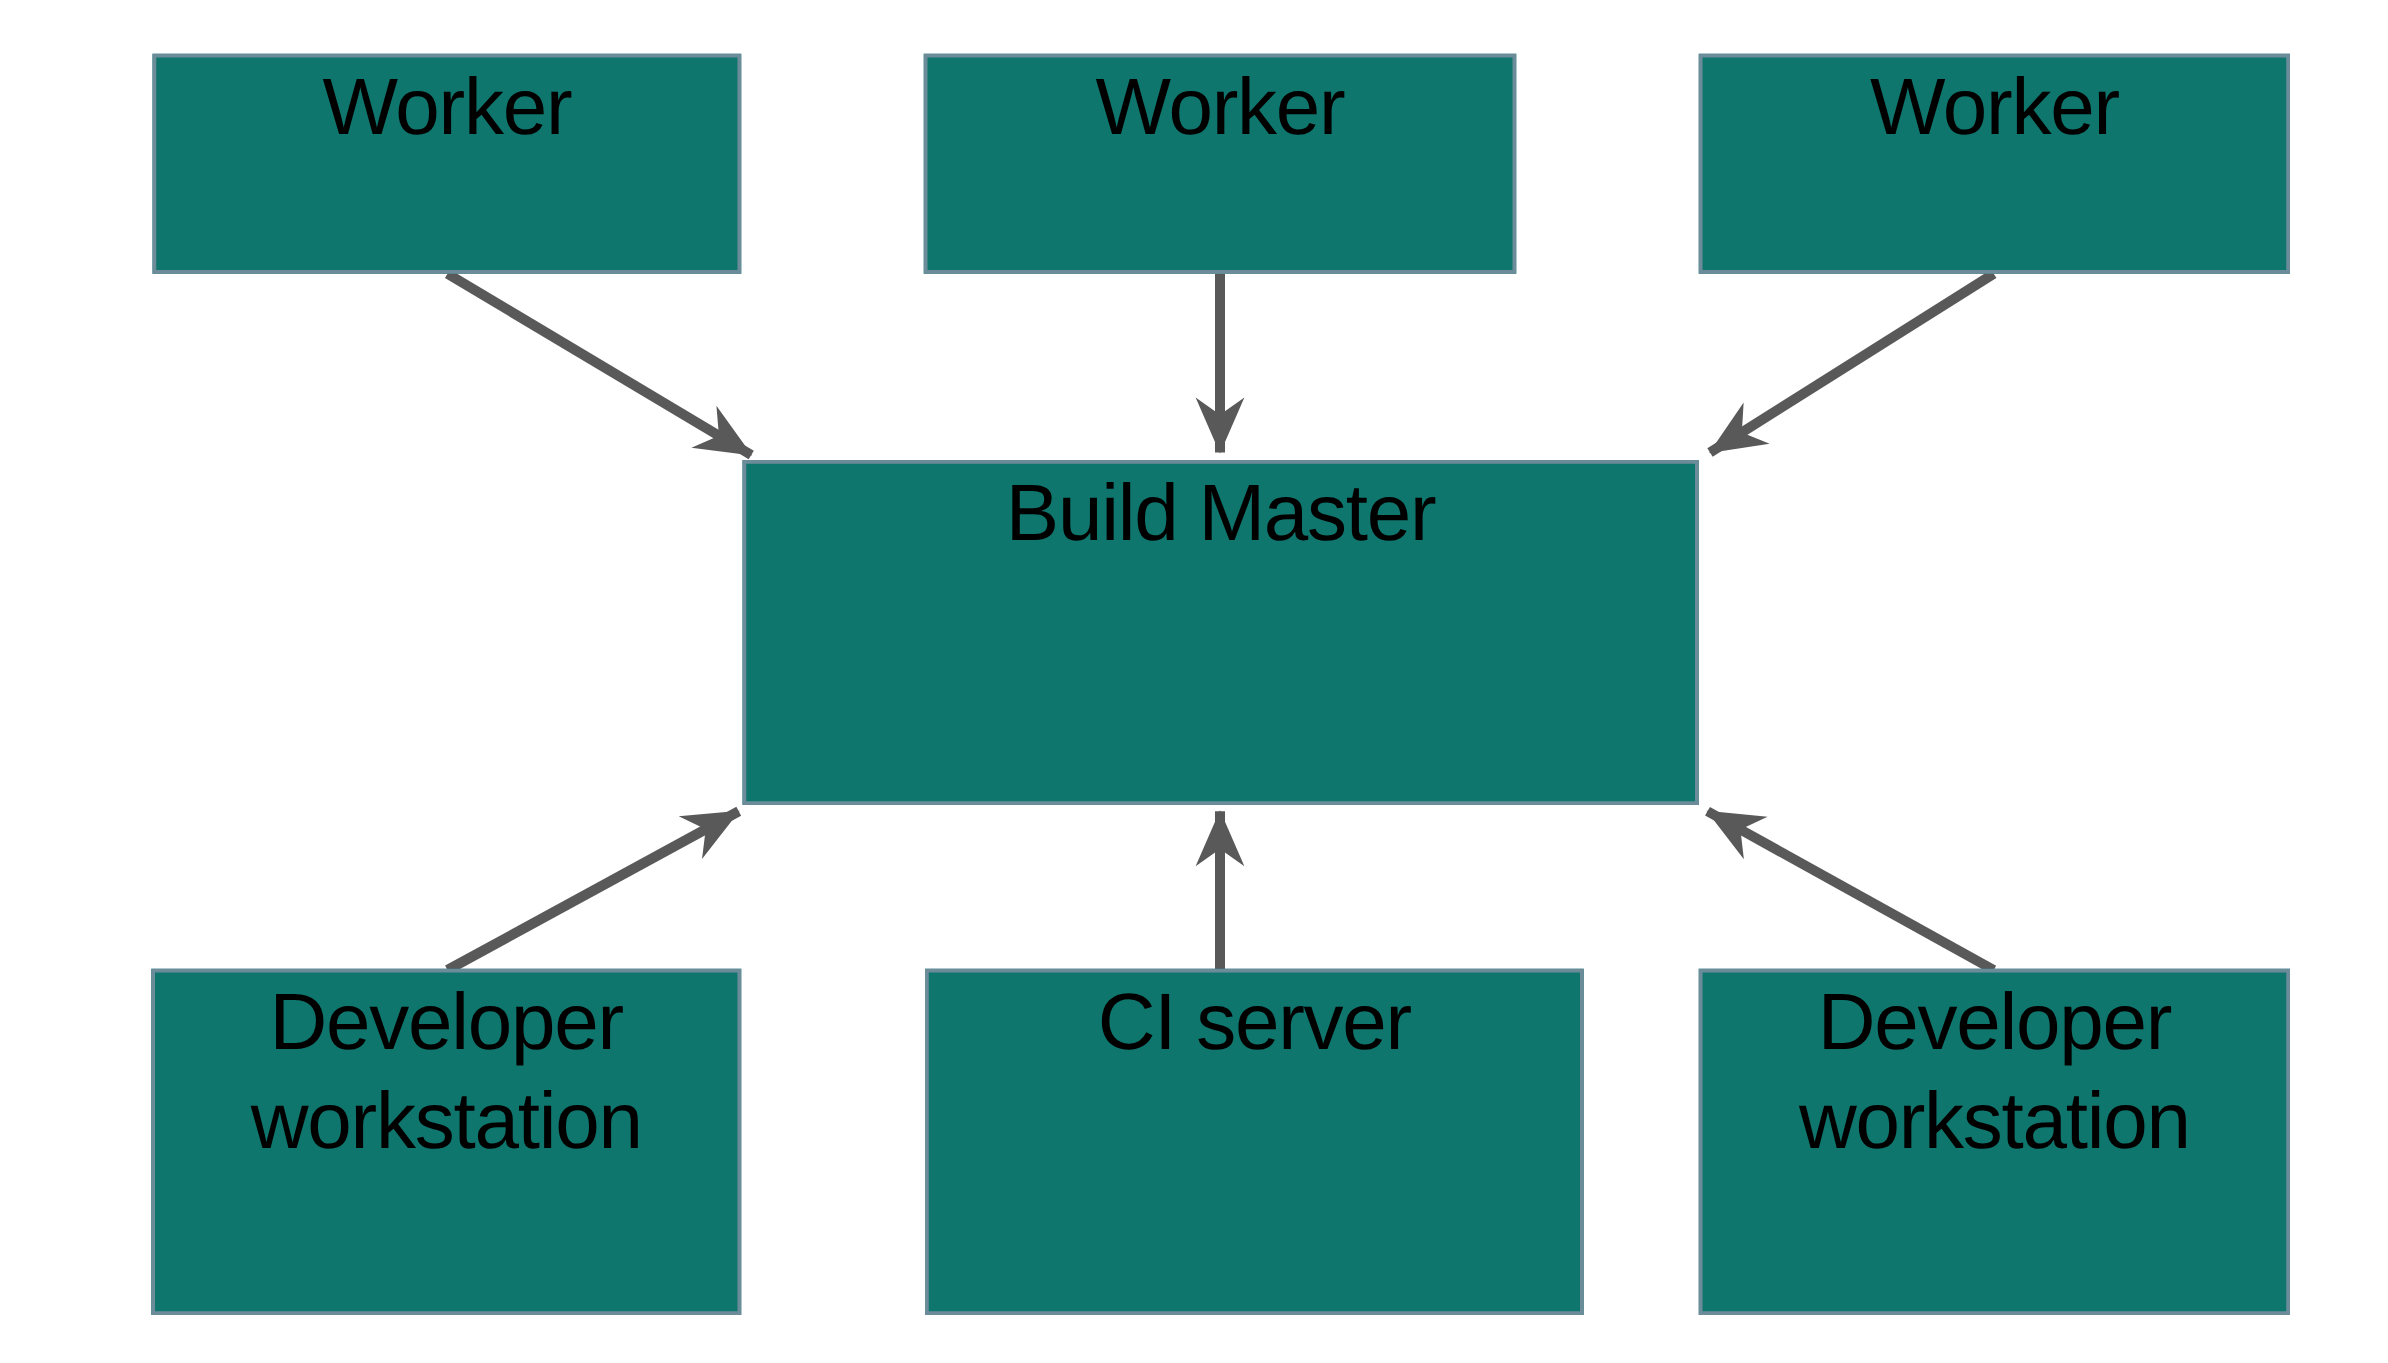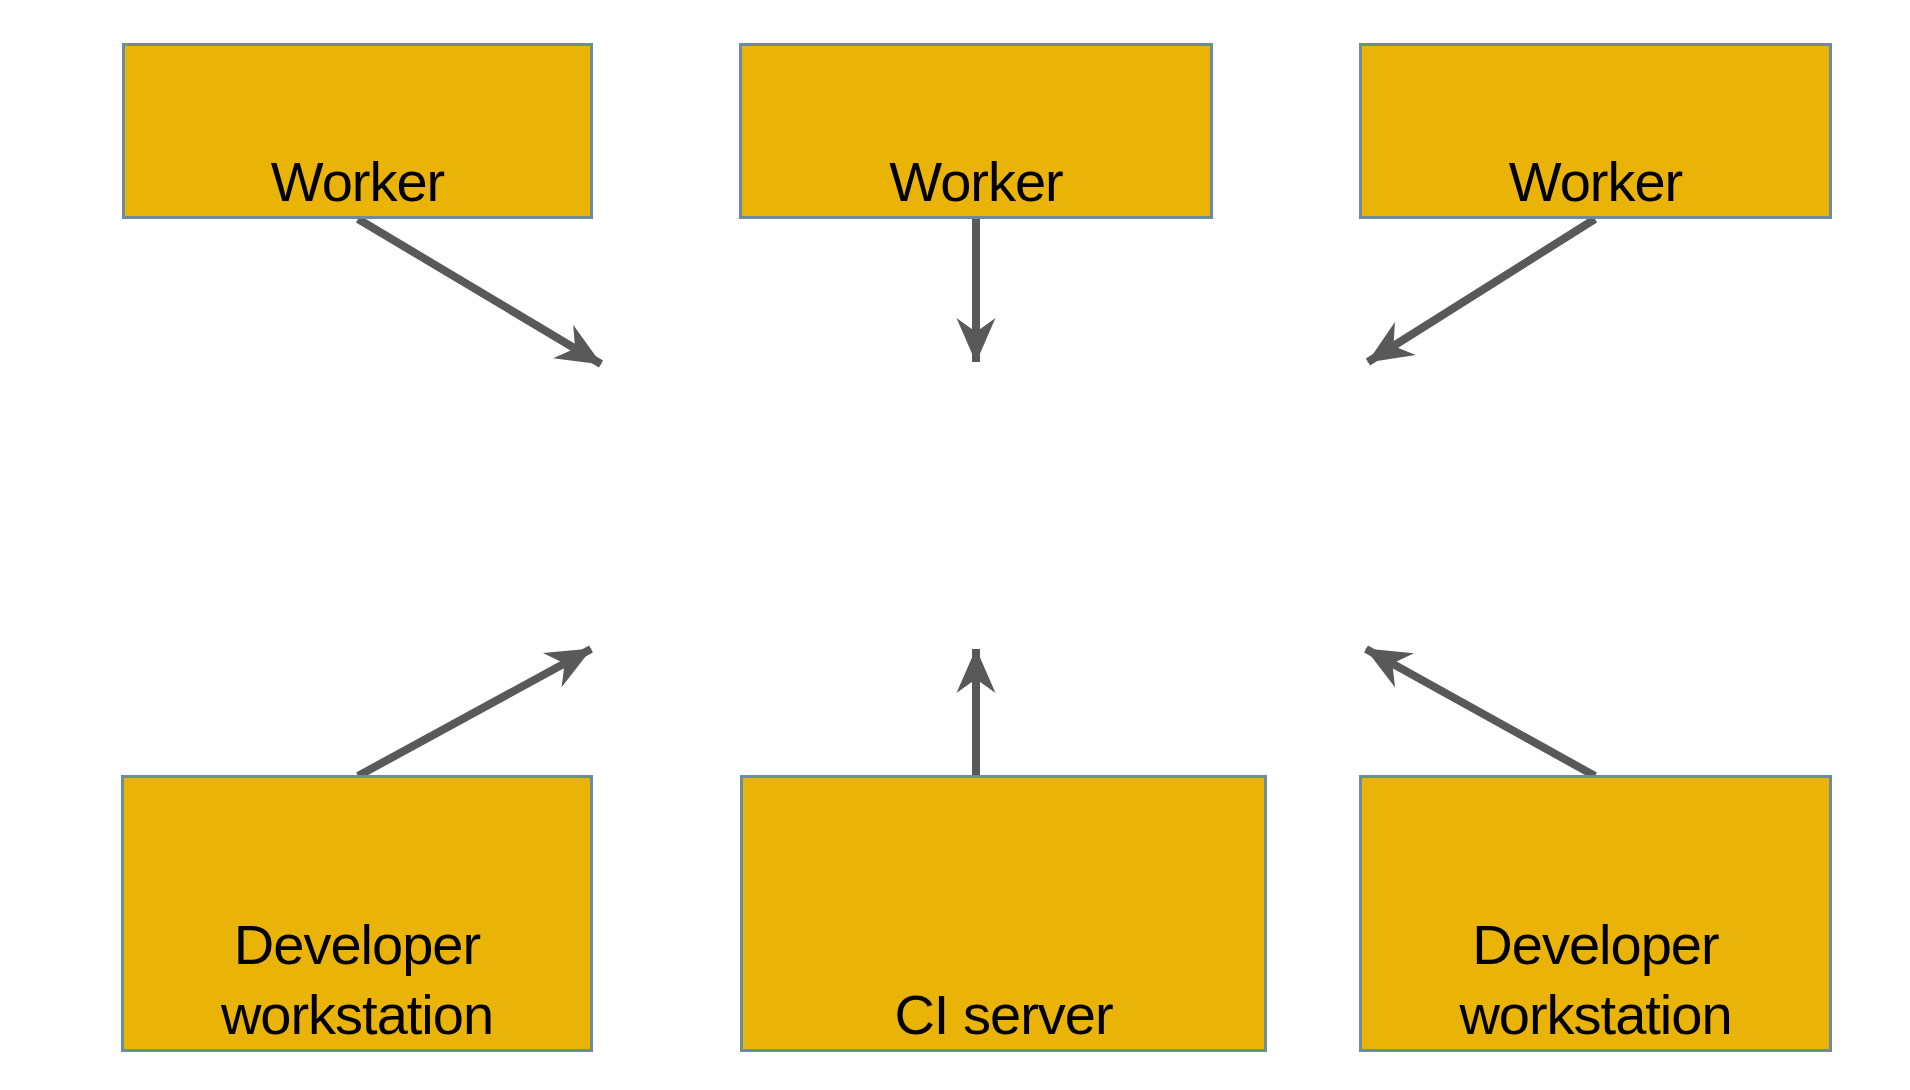--- a/index.html
+++ b/index.html
@@ -19,28 +19,28 @@
     position: absolute;
     left: 0;
     top: 0;
     width: 1910px;
     height: 1090px;
     pointer-events: none;
   }
   .node {
     position: absolute;
     box-sizing: border-box;
-    background: #eab308;
+    background: #0f766e;
     border: 3px solid #6d8c9a;
     display: flex;
-    align-items: flex-end;
+    align-items: flex-start;
     justify-content: center;
     text-align: center;
     color: #000000;
-    font-size: 56px;
+    font-size: 64px;
     line-height: 1.24;
     letter-spacing: -1px;
   }
   .node .label {
     display: block;
     width: 100%;
     padding: 0 6px;
   }
   #node-worker-1      { left: 122px;  top: 43px;  width: 471px; height: 176px; }
   #node-worker-2      { left: 739px;  top: 43px;  width: 474px; height: 176px; }
@@ -79,20 +79,23 @@
   </div>
 
   <div class="node" id="node-worker-2">
     <span class="label">Worker</span>
   </div>
 
   <div class="node" id="node-worker-3">
     <span class="label">Worker</span>
   </div>
 
+  <div class="node" id="node-build-master">
+    <span class="label">Build Master</span>
+  </div>
 
   <div class="node" id="node-dev-left">
     <span class="label">Developer workstation</span>
   </div>
 
   <div class="node" id="node-ci-server">
     <span class="label">CI server</span>
   </div>
 
   <div class="node" id="node-dev-right">

